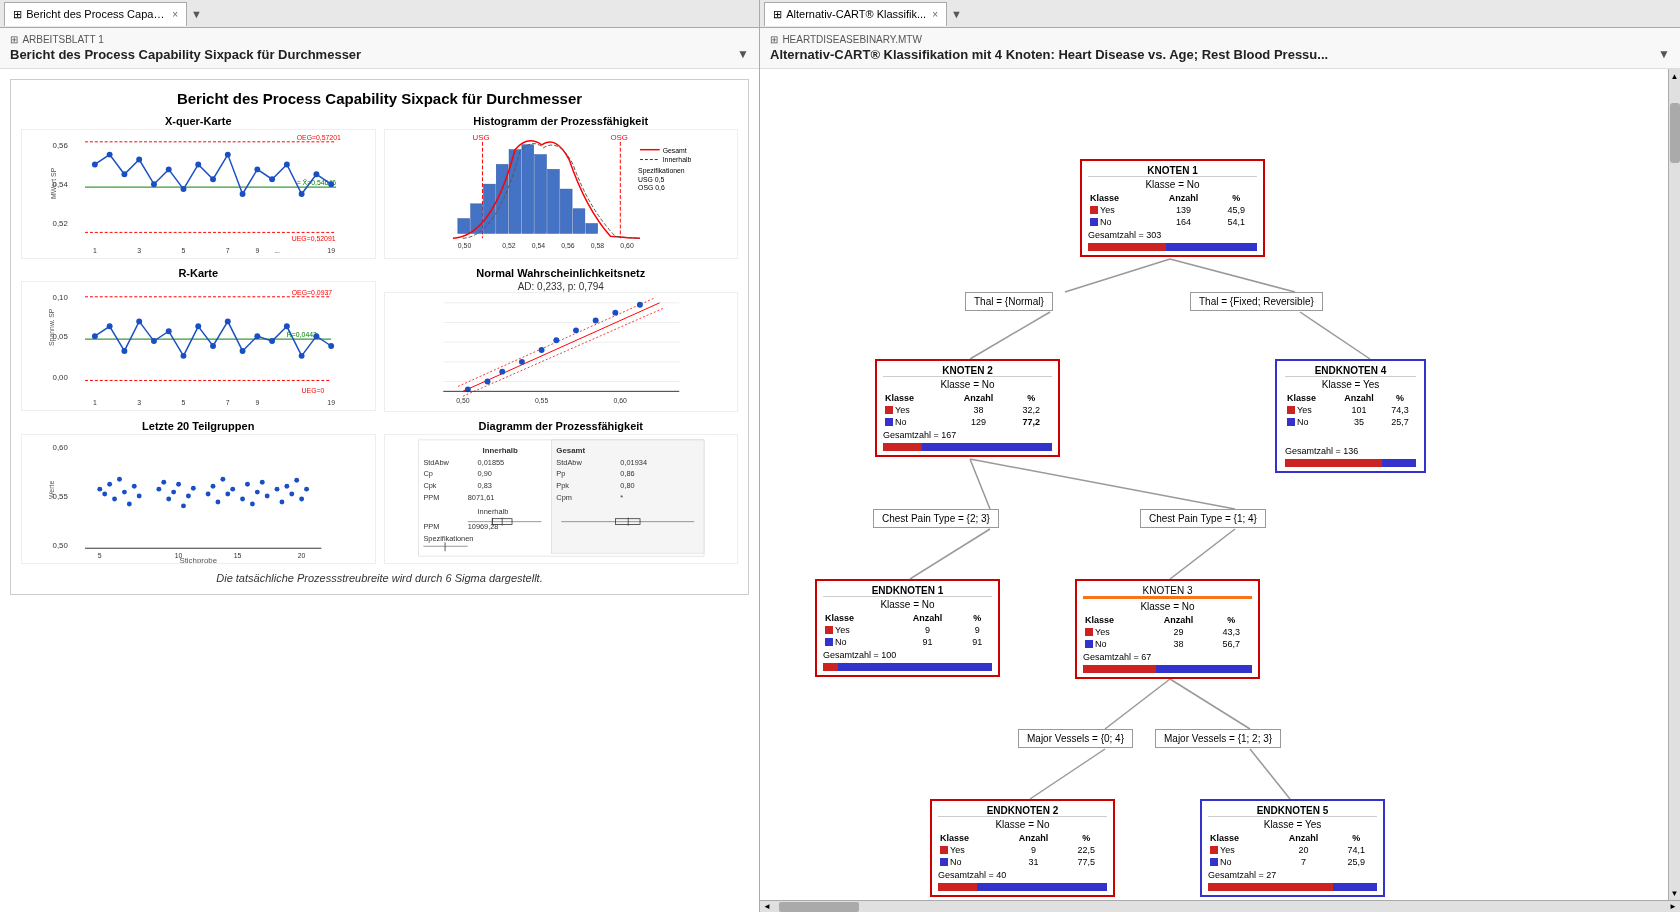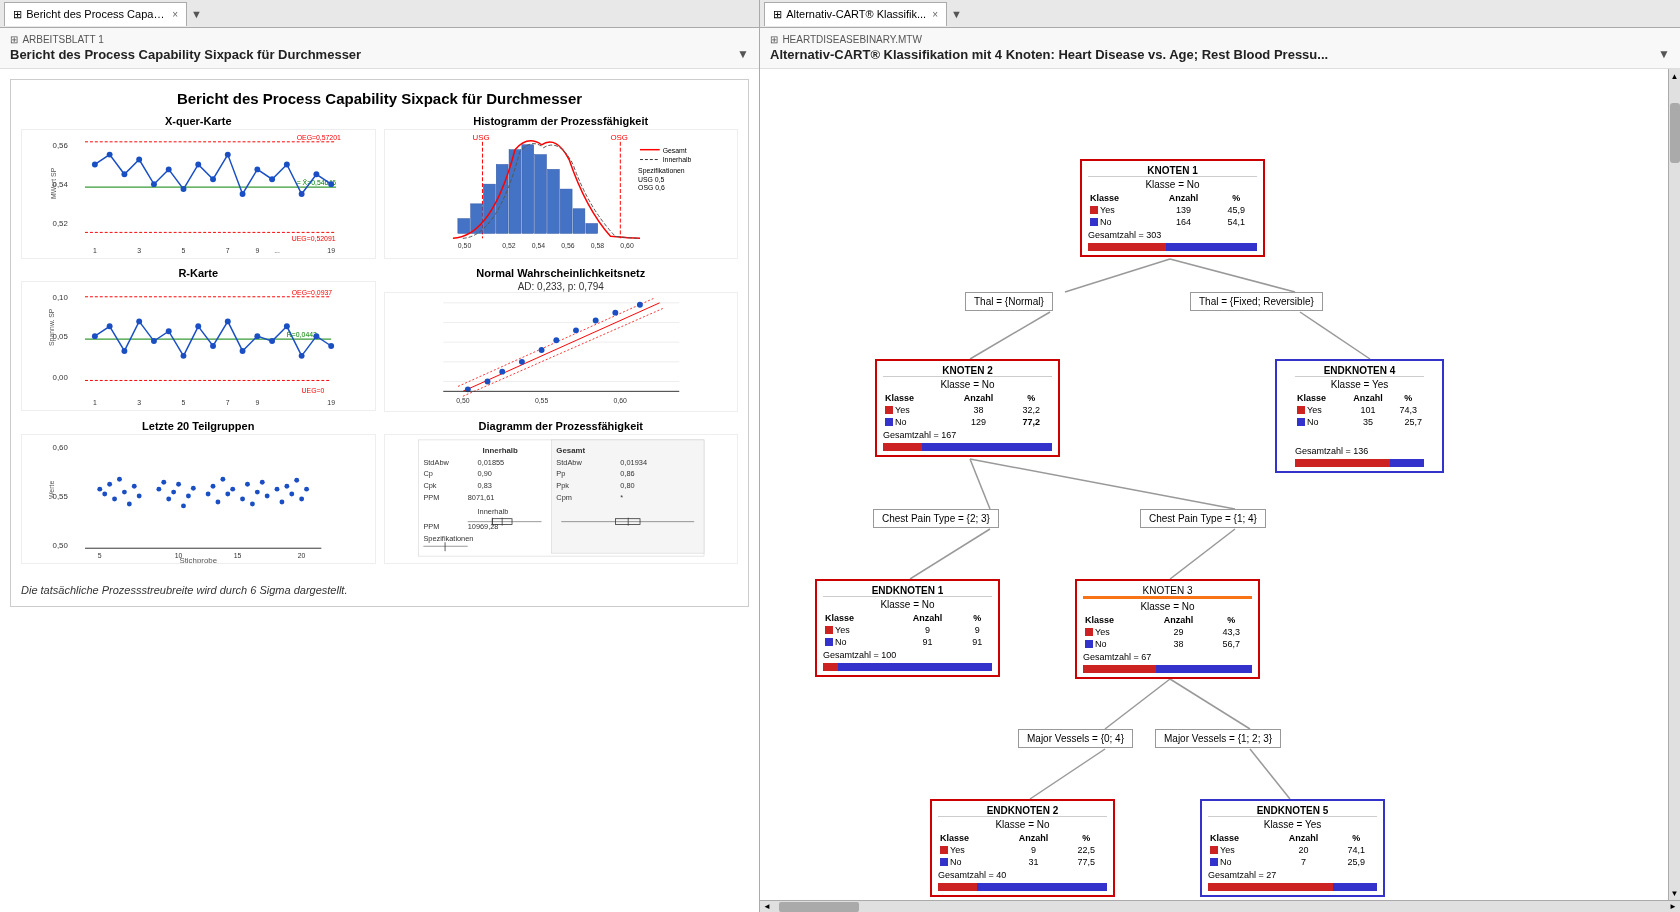--- a/index.html
+++ b/index.html
@@ -23,21 +23,21 @@
 
     
     .sixpack-container { border: 1px solid #ccc; padding: 10px; background: #fff; }
     .sixpack-title { text-align: center; font-size: 15px; font-weight: bold; margin-bottom: 8px; }
     .charts-grid { display: grid; grid-template-columns: 1fr 1fr; gap: 8px; }
     .chart-box { border: none; position: relative; }
     .chart-title { text-align: center; font-size: 11px; font-weight: bold; margin-bottom: 2px; }
     .chart-subtitle { text-align: center; font-size: 10px; color: #333; }
     .chart-area { height: 130px; position: relative; background: #fff; border: 1px solid #eee; }
     .chart-area svg { width: 100%; height: 100%; }
-    .note-text { font-style: italic; font-size: 11px; color: #333; margin-top: 20px; }
+    .note-text { font-style: italic; font-size: 11px; color: #333; margin-top: 8px; text-align: center; }
 
     
     .tree-content { position: relative; overflow: auto; flex: 1; padding: 10px; background: #fff; }
 
     .scrollbar-right { width: 12px; background: #e0e0e0; display: flex; flex-direction: column; align-items: center; border-left: 1px solid #aaa; }
     .scrollbar-thumb { width: 10px; height: 60px; background: #aaa; margin-top: 20px; border-radius: 3px; }
   </style>
 </head>
 <body>
 
@@ -466,39 +466,39 @@
             </tr>
           </tbody>
             </table>
           <div style="font-size:9px; margin-top:2px;">Gesamtzahl = 167</div>
           <div style="display:flex; height:8px; margin-top:3px;">
             <div style="width:23%; background:#cc2222;"></div>
             <div style="width:77%; background:#3333cc;"></div>
           </div>
         </div>
 
-        <div style="position:absolute; left:505px; top:280px; width:169px; border:2px solid #3333cc; background:#fff; padding:4px 18px;">
+        <div style="position:absolute; left:505px; top:280px; width:151px; border:2px solid #3333cc; background:#fff; padding:4px 8px;">
           <div style="text-align:center; font-size:10px; font-weight:bold; border-bottom:1px solid #ccc; margin-bottom:2px;">ENDKNOTEN 4</div>
           <div style="text-align:center; font-size:10px; margin-bottom:2px;">Klasse = Yes</div>
           <table style="width:100%; font-size:9px; border-collapse:collapse;">
             <tbody>
                 <tr>
                   <th style="text-align:left; padding:1px 2px;">Klasse</th>
                   <th style="padding:1px 2px;">Anzahl</th>
                   <th style="padding:1px 2px;">%</th>
                 </tr>
             <tr>
               <td style="padding:1px 2px; display:flex; align-items:center; gap:2px;"><span style="display:inline-block; width:8px; height:8px; background:#cc2222;"></span>Yes</td>
               <td style="padding:1px 2px; text-align:center;">101</td>
               <td style="padding:1px 2px; text-align:center;">74,3</td>
             </tr>
             <tr>
               <td style="padding:1px 2px; display:flex; align-items:center; gap:2px;"><span style="display:inline-block; width:8px; height:8px; background:#3333cc;"></span>No</td>
               <td style="padding:1px 2px; text-align:center;">35</td>
-              <td style="padding:1px 2px; text-align:right;">25,7</td>
+              <td style="padding:1px 2px; text-align:center;">25,7</td>
             </tr>
           </tbody>
             </table>
           <div style="font-size:9px; margin-top:18px;">Gesamtzahl = 136</div>
           <div style="display:flex; height:8px; margin-top:3px;">
             <div style="width:74%; background:#cc2222;"></div>
             <div style="width:26%; background:#3333cc;"></div>
           </div>
         </div>
 

